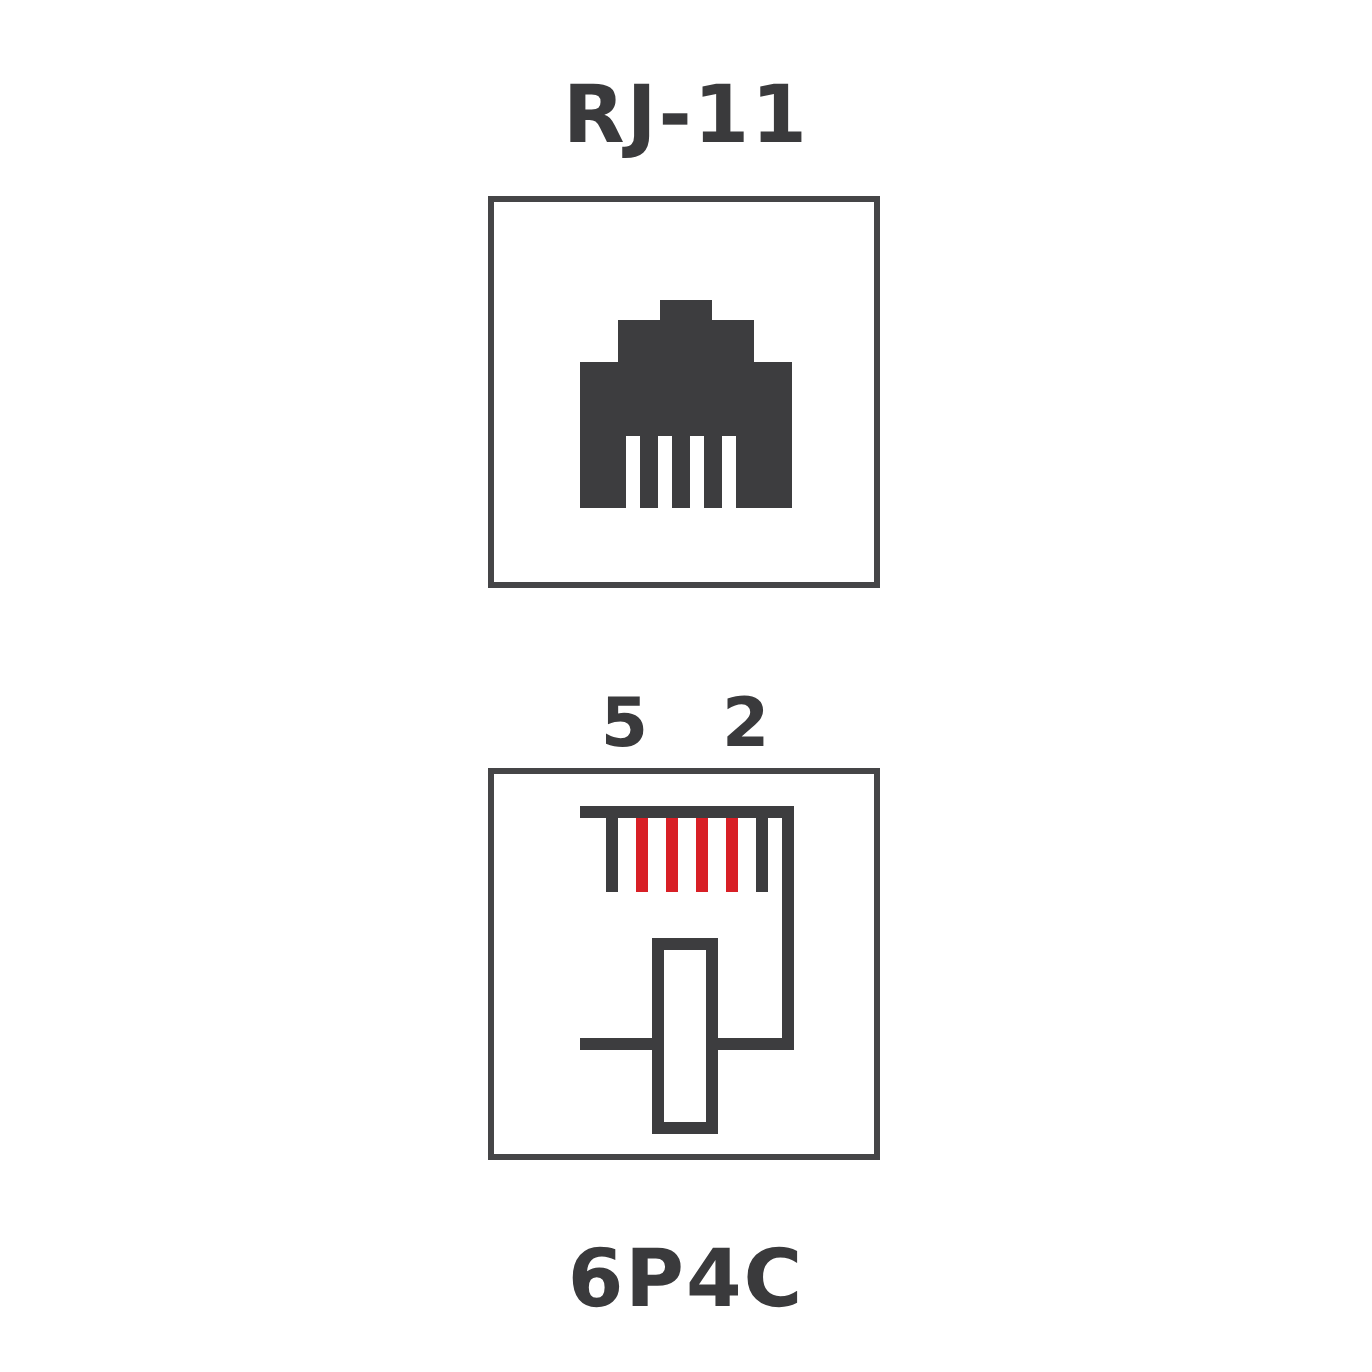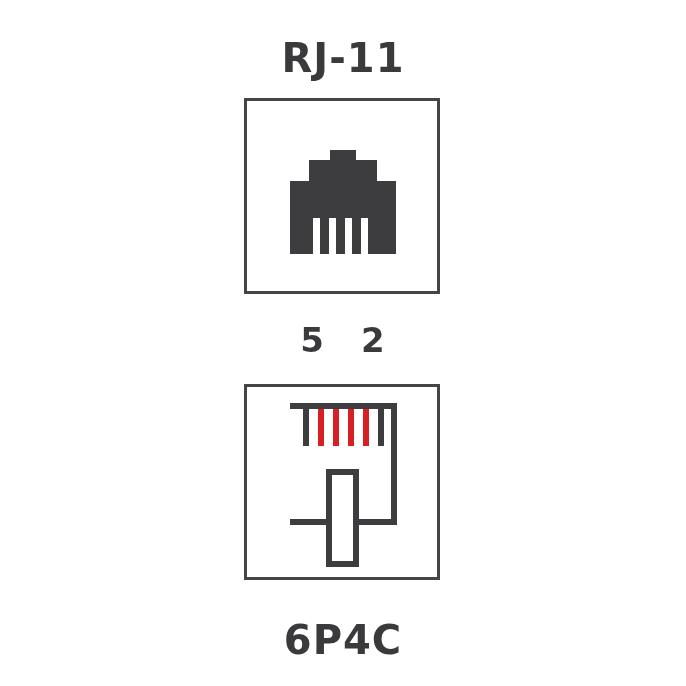--- a/index.html
+++ b/index.html
@@ -1,21 +1,21 @@
 <!DOCTYPE html>
 <html><head>
 <meta charset="utf-8">
 <style>
   html, body { margin: 0; padding: 0; background: #ffffff; }
   body { width: 686px; height: 686px; position: relative; overflow: hidden;
          font-family: "DejaVu Sans", "Liberation Sans", sans-serif; }
   .label { position: absolute; left: 0; width: 686px; text-align: center;
            font-weight: bold; color: #3a3a3c; letter-spacing: 1px; }
   #title { top: 30px; font-size: 40px; line-height: 56px; }
-  #pins { top: 316px; font-size: 34px; line-height: 48px; }
+  #pins { top: 338px; font-size: 34px; line-height: 48px; }
   #pins span { display: inline-block; }
   #footer { top: 596px; font-size: 40px; line-height: 56px; margin-top: 16px; }
   .box { position: absolute; left: 244px; width: 190px; height: 190px;
          border: 3px solid #454547; background: #ffffff; }
   #box-top { top: 98px; }
   #box-bottom { top: 384px; }
   svg { position: absolute; left: 0; top: 0; }
 </style>
 </head>
 <body>

